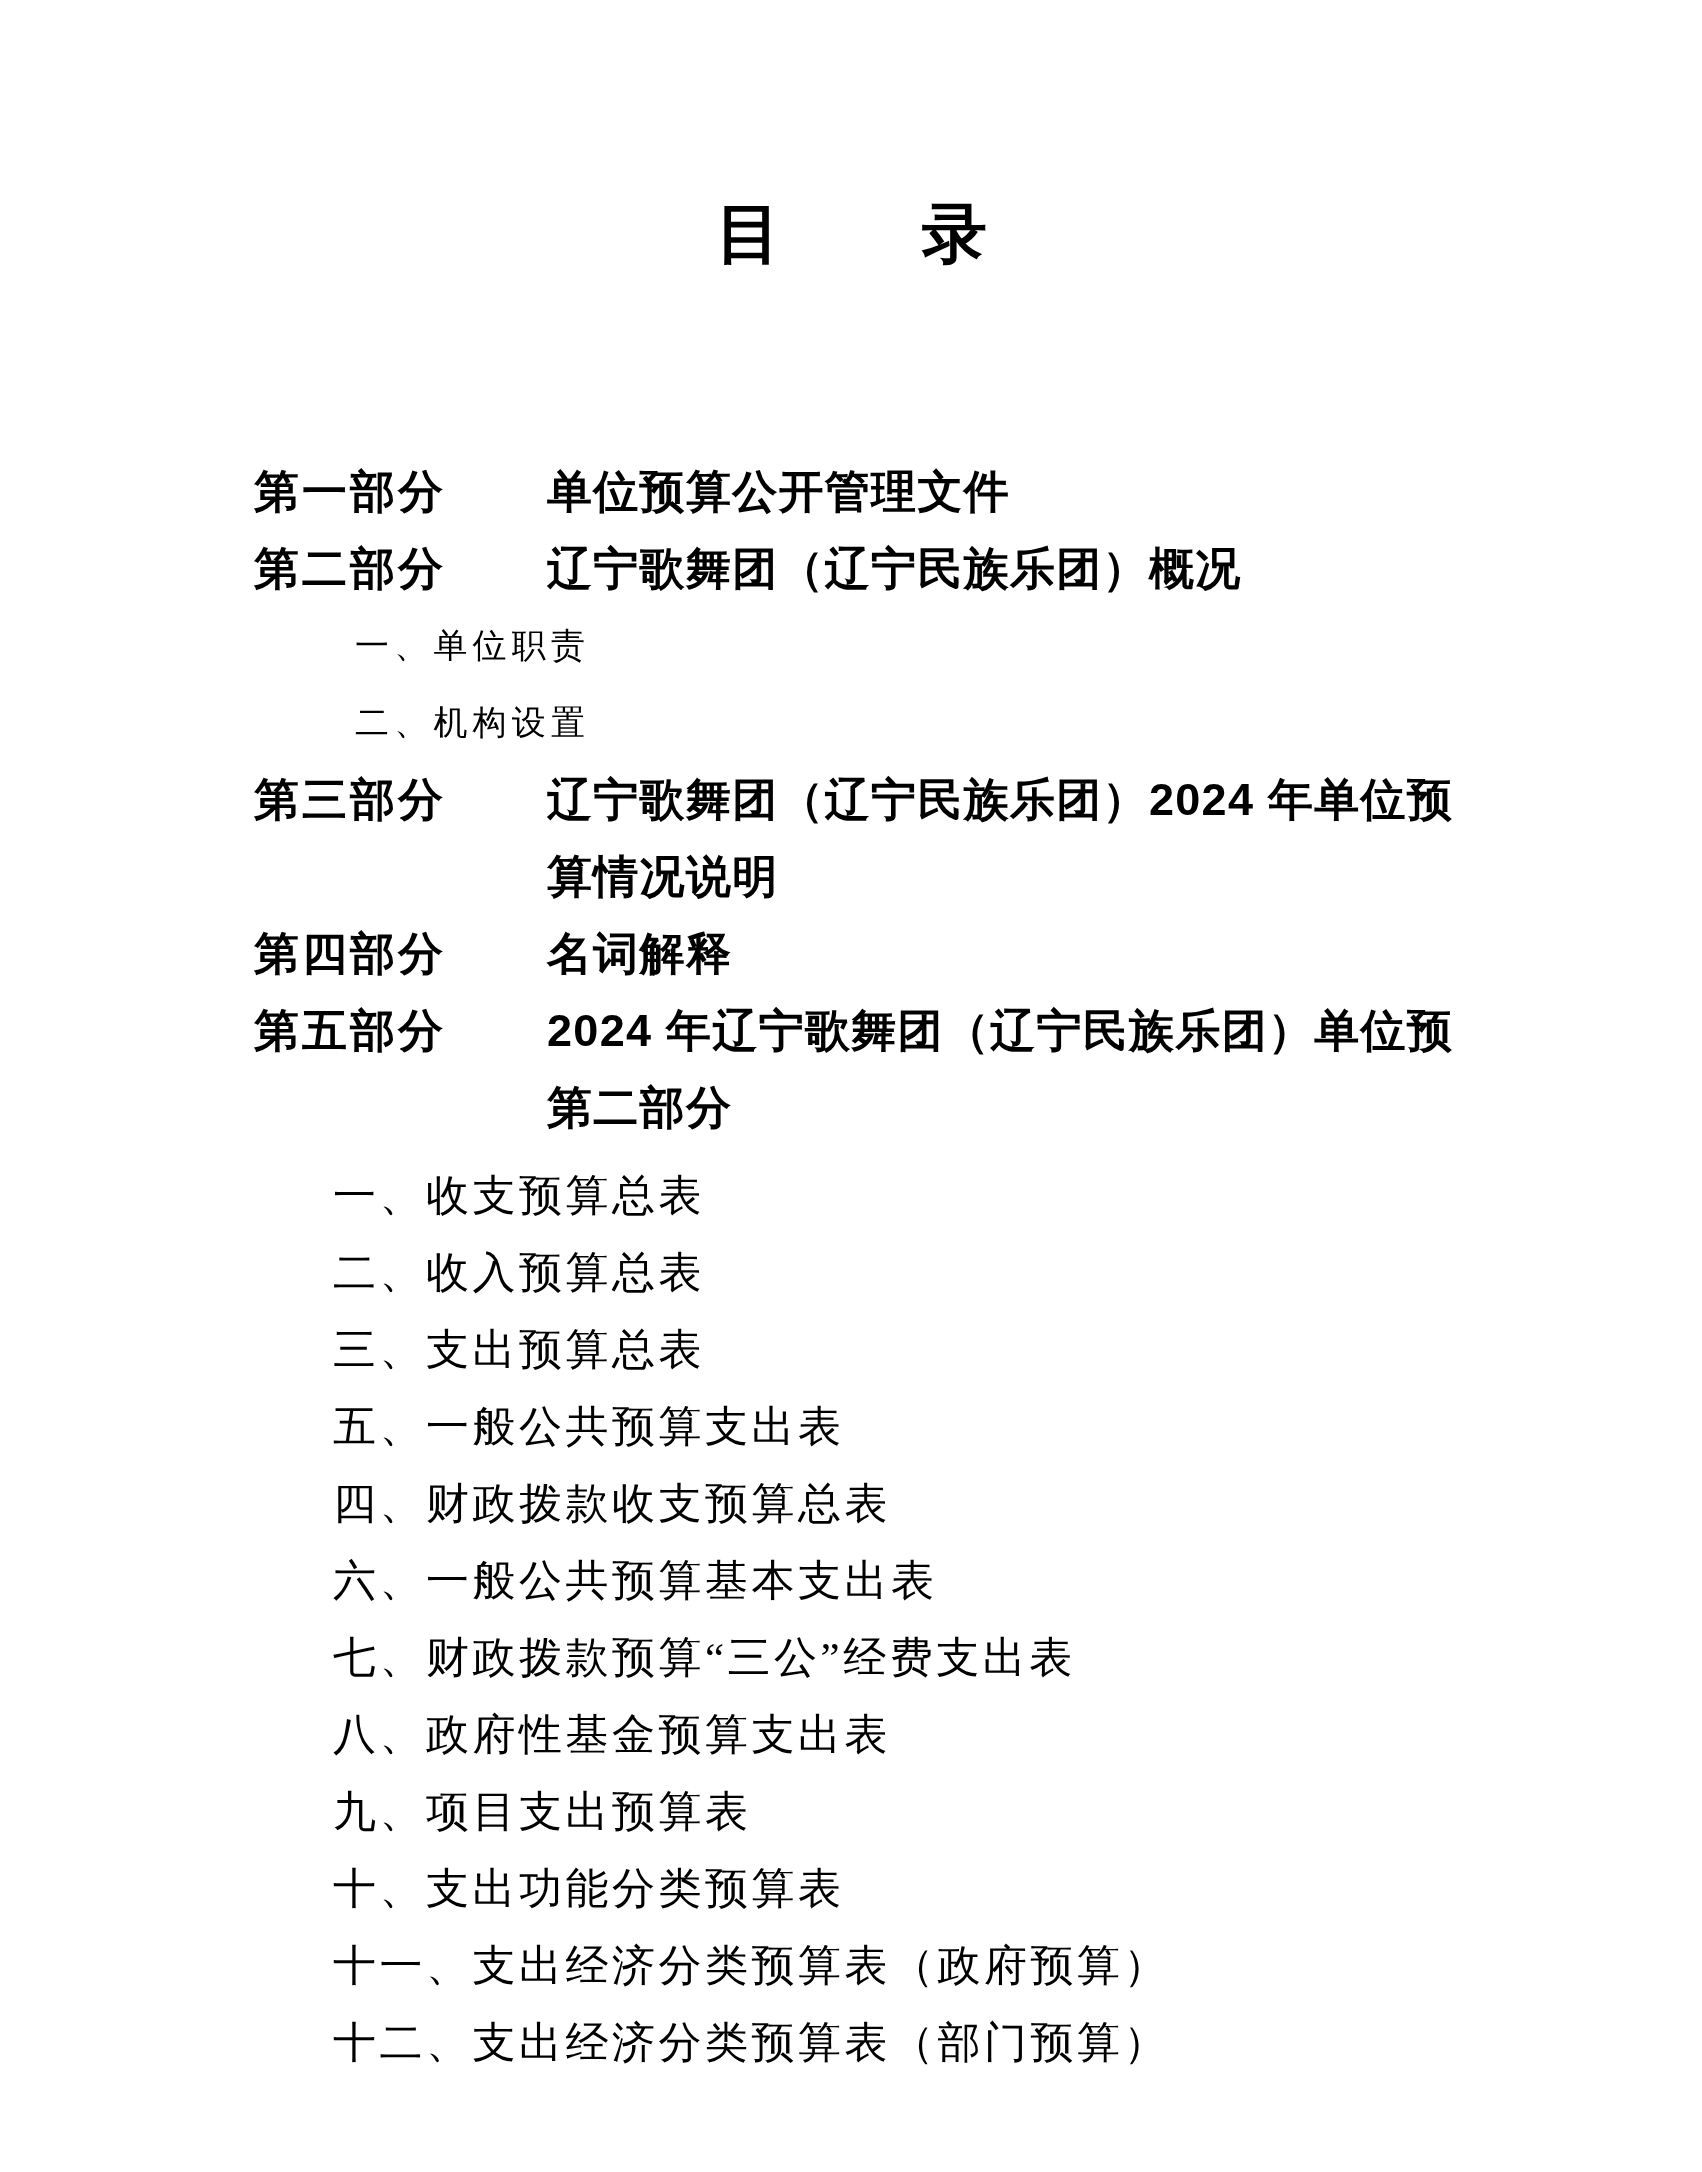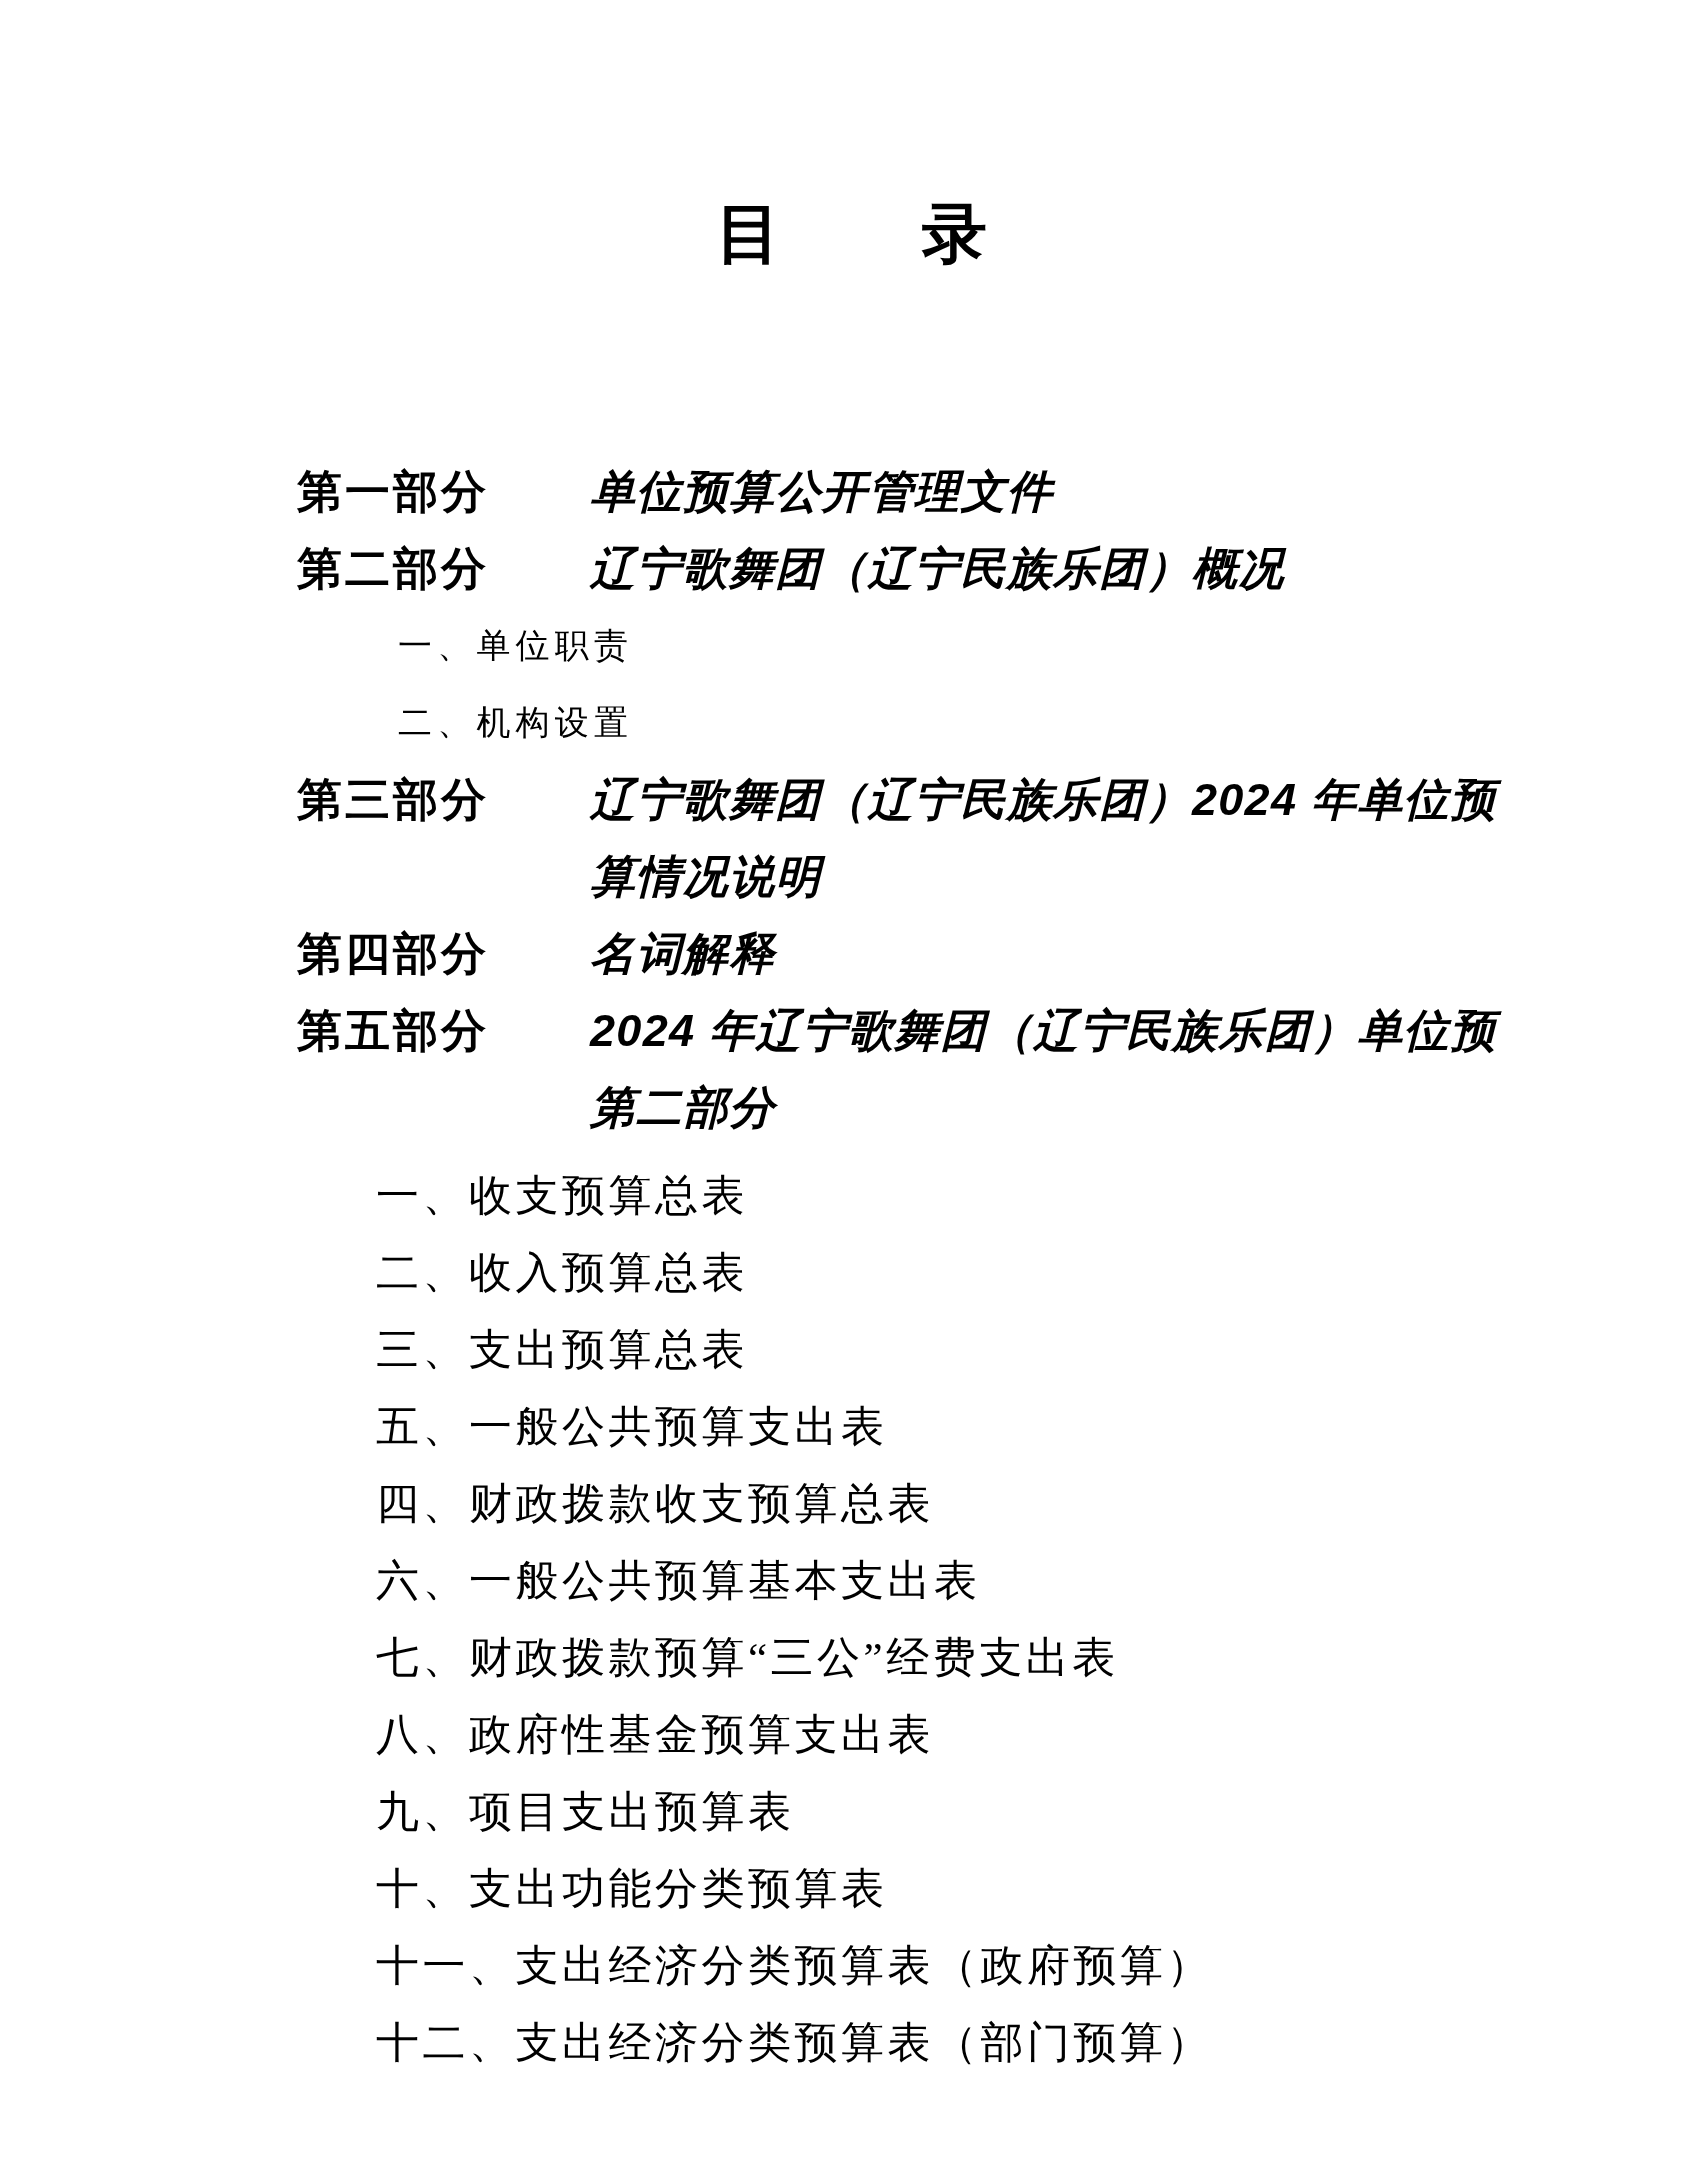--- a/index.html
+++ b/index.html
@@ -21,35 +21,35 @@
     font-weight: bold;
     font-size: 65px;
     line-height: 1.2;
     color: #000000;
   }
   .toc {
     margin-top: 180px;
     margin-left: 254px;
     margin-right: 191px;
   }
-  .row { line-height: 77px; margin-left: 43px; }
+  .row { line-height: 77px; }
   .part {
     display: flex;
     align-items: flex-start;
     font-family: "Liberation Sans", sans-serif;
     font-weight: bold;
     font-size: 45px;
   }
   .part-label {
     flex: 0 0 293px;
     letter-spacing: 3px;
     white-space: nowrap;
   }
   .part-title { letter-spacing: 1.3px; }
-  .part-title .tline { display: block; white-space: nowrap; font-style: italic; }
+  .part-title .tline { display: block; white-space: nowrap; }
   .sub {
     font-family: "Liberation Serif", serif;
     font-size: 34px;
     letter-spacing: 5.2px;
     padding-left: 101px;
     white-space: nowrap;
   }
   .item {
     font-family: "Liberation Serif", serif;
     font-size: 43px;

